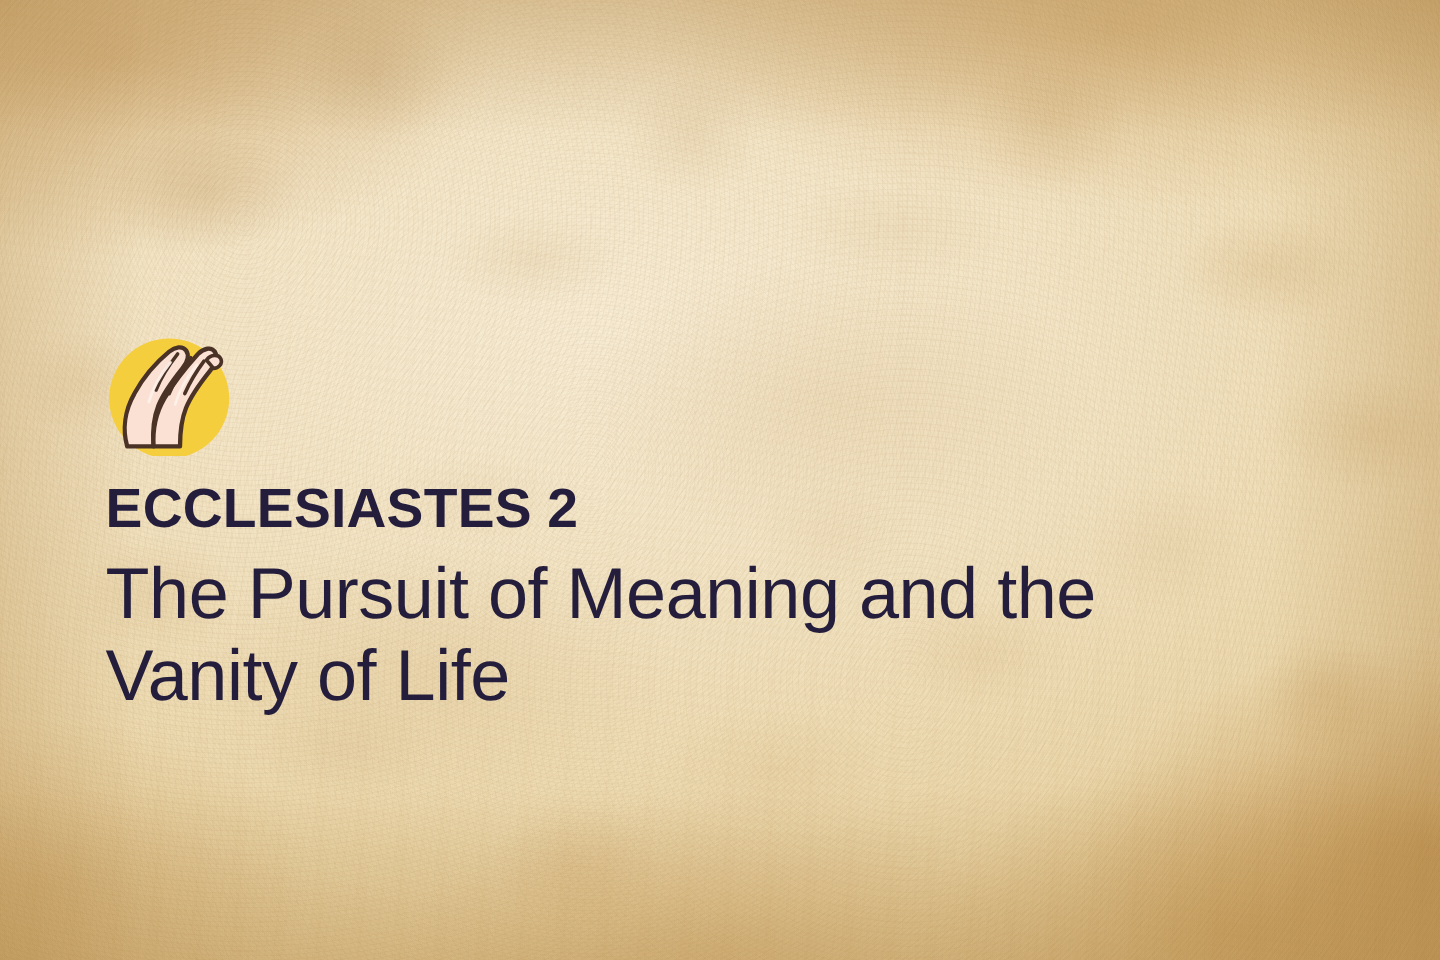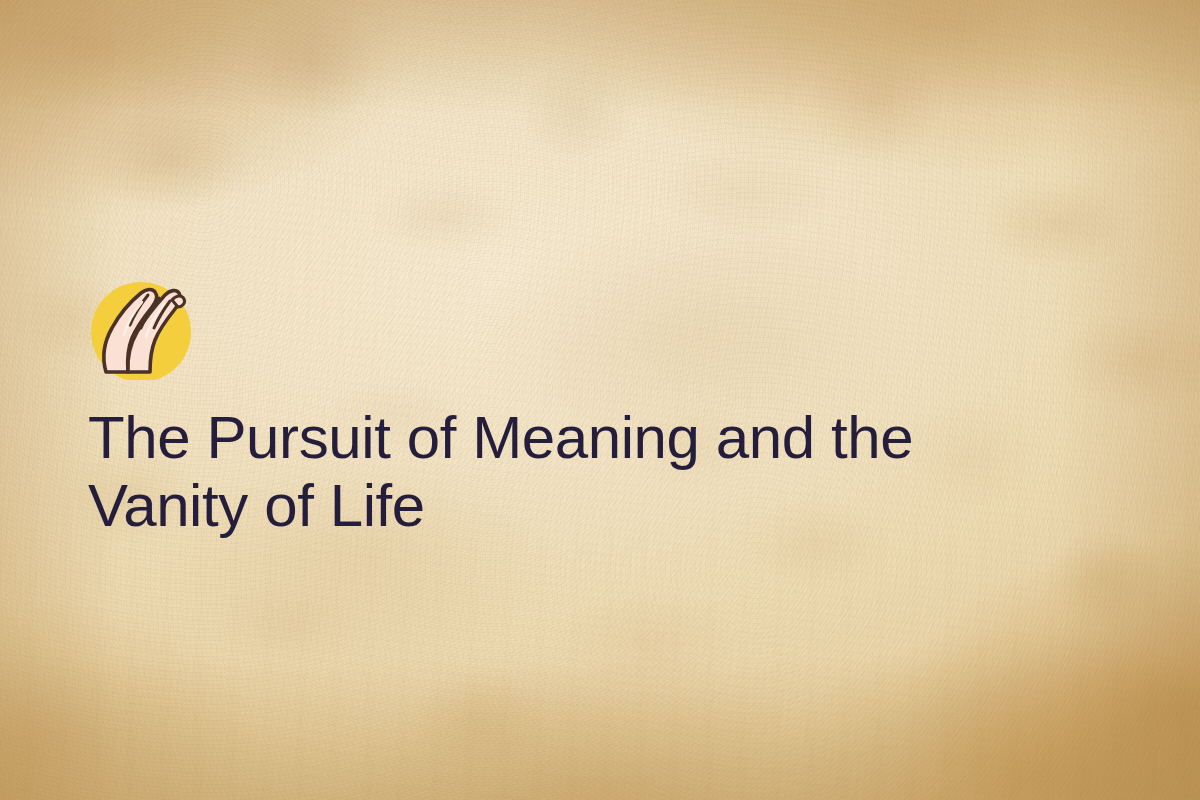--- a/index.html
+++ b/index.html
@@ -134,21 +134,21 @@
     margin: 0;
     font-family: "Liberation Sans", sans-serif;
     font-size: 46px;
     font-weight: 700;
     letter-spacing: 0.2px;
     line-height: 1.02;
     color: #241e3c;
   }
 
   #chapter-title {
-    margin: 24px 0 0 0;
+    margin: 14px 0 0 0;
     font-family: "Liberation Sans", sans-serif;
     font-size: 60px;
     font-weight: 400;
     line-height: 1.14;
     letter-spacing: -0.4px;
     color: #241e3c;
     max-width: 960px;
   }
 </style>
 </head>
@@ -196,20 +196,21 @@
         <path d="M56 40 C 48 50, 41 62, 38 73"></path>
         <path d="M78 42 C 70 52, 63 64, 60 75"></path>
       </g>
 
       <g fill="#fbe0d4" stroke="#4a3326" stroke-width="3" stroke-linejoin="round">
         <path d="M86 38 C 90 33, 96 33, 98 37 C 100 41, 96 45, 92 45 Z"></path>
       </g>
     </svg>
 
     <div id="heading-block">
+      <div id="chapter-label">ECCLESIASTES 2</div>
       <h1 id="chapter-title">
         <span>The Pursuit of Meaning and the</span>
         <span>Vanity of Life</span>
       </h1>
     </div>
 
   </div>
 </div>
 
 </body></html>

